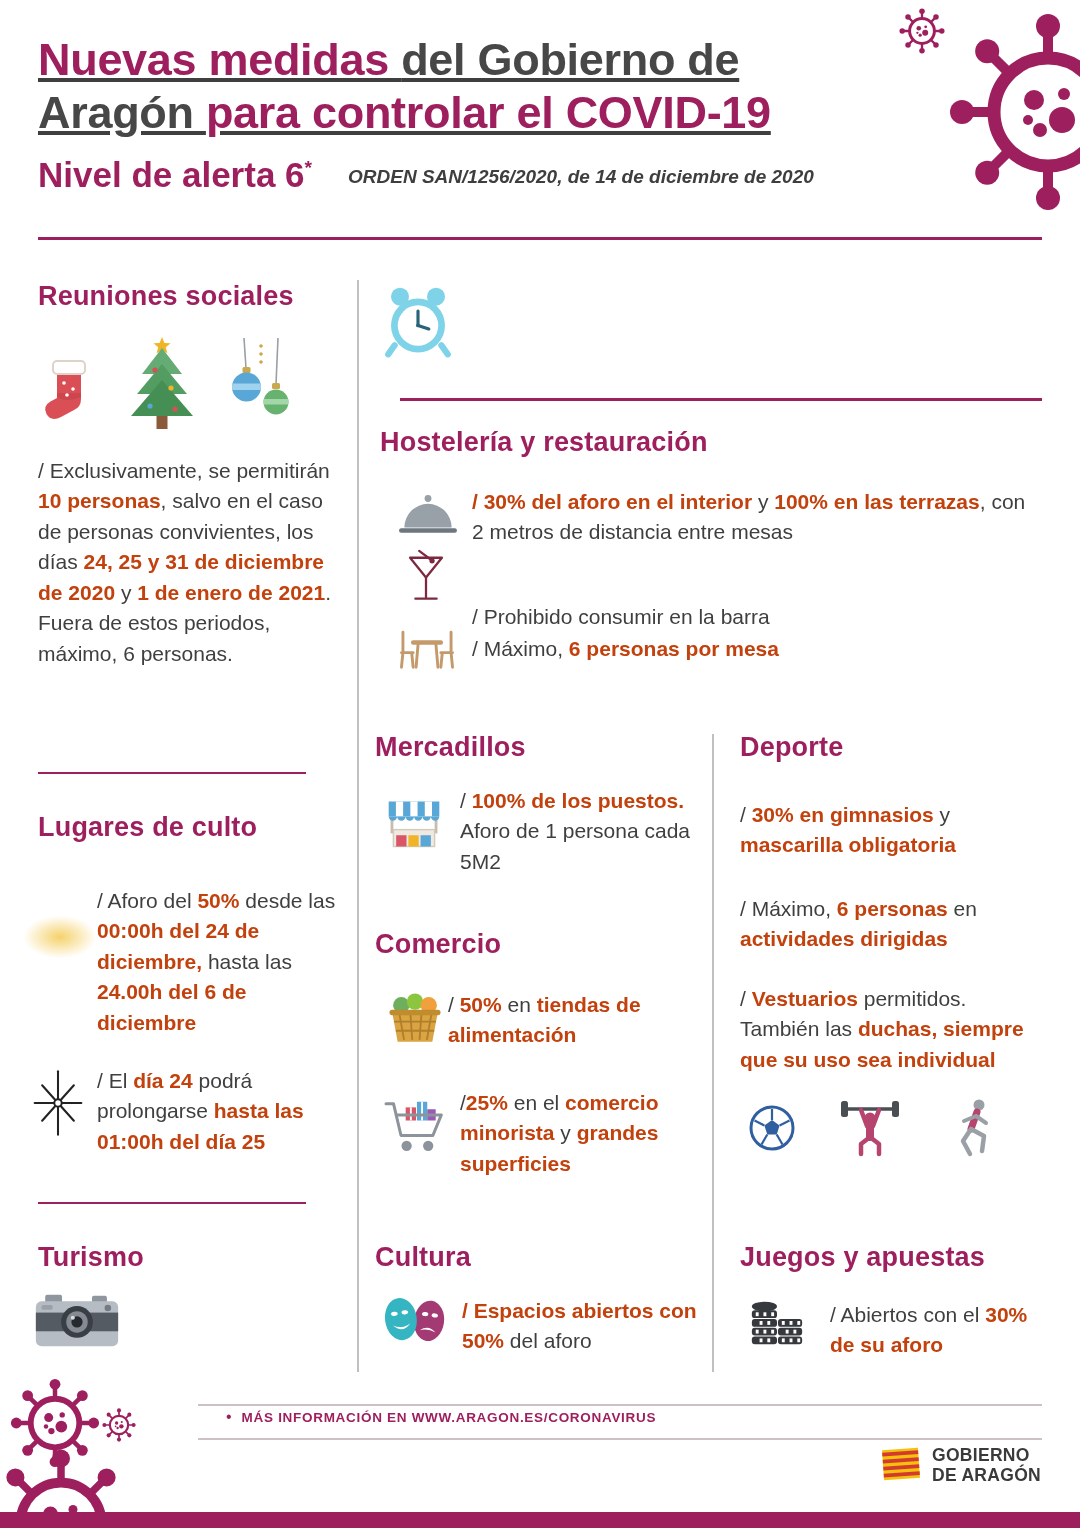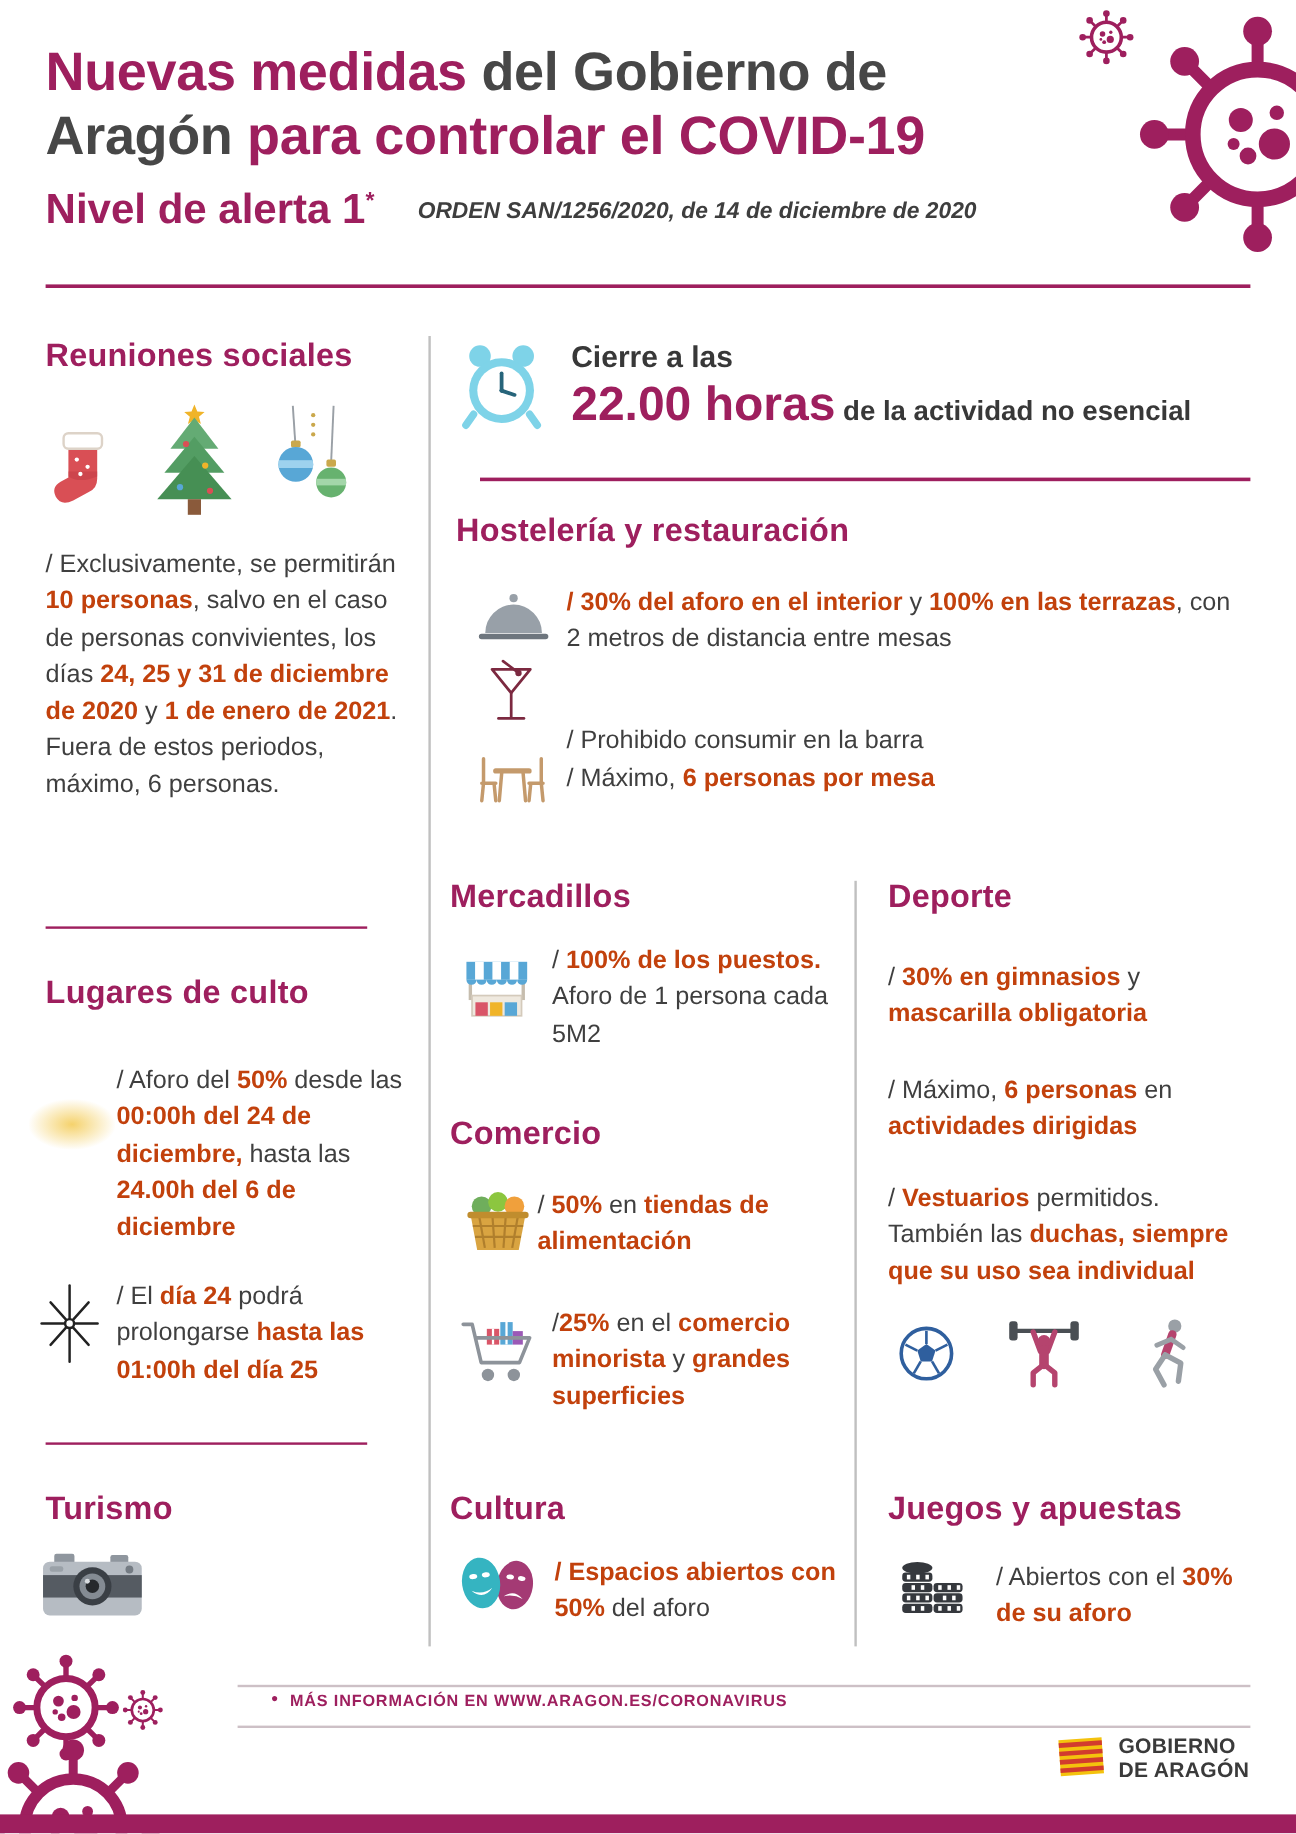--- a/index.html
+++ b/index.html
@@ -3,21 +3,21 @@
 <meta charset="utf-8">
 <style>
   :root { --accent:#9e1f5e; --text:#3f3f3f; }
   * { margin:0; padding:0; box-sizing:border-box; }
   html,body { background:#ffffff; }
   body { font-family:"Liberation Sans","DejaVu Sans",sans-serif; }
   .page { position:relative; width:1080px; height:1528px; background:#fff; overflow:hidden; color:var(--text); }
   .abs { position:absolute; }
 
   
-  .main-title { font-size:45px; line-height:1.17; letter-spacing:-0.3px; }
+  .main-title { font-size:45px; line-height:1.17; letter-spacing:-0.3px;text-decoration:underline; }
   .t-accent { color:var(--accent); font-weight:800; }
   .t-muted { color:#474747; font-weight:700; }
   .alert-row { display:flex; align-items:flex-end; gap:36px; }
   .alert-level { font-size:35px; font-weight:700; color:var(--accent); }
   .alert-level sup { font-size:55%; }
   .order-ref { font-size:19px; font-style:italic; font-weight:700; color:#3e3e3e; padding-bottom:7px; }
   .sec-heading { font-size:27px; font-weight:800; color:var(--accent); letter-spacing:0.2px; }
   .body-text { font-size:21px; line-height:1.45; color:var(--text); }
   .body-text b { font-weight:700; color:#c2410c; }
   .closure-line1 { font-size:25px; font-weight:700; color:#383838; margin-bottom:2px; }
@@ -145,21 +145,21 @@
         <circle cx="50" cy="64" r="12.5"></circle>
       </clipPath>
   </defs>
 </svg>
 
 <div class="page">
 
   <header class="abs header-block">
     <h1 class="main-title"><b class="t-accent">Nuevas medidas </b><span class="t-muted">del Gobierno de</span><br><span class="t-muted">Aragón </span><b class="t-accent">para controlar el COVID-19</b></h1>
     <div class="alert-row" style="margin-top:16px;">
-      <div class="alert-level"><span>Nivel de alerta 1</span><sup>*</sup></div>
+      <div class="alert-level"><span>Nivel de alerta 6</span><sup>*</sup></div>
       <div class="order-ref">ORDEN SAN/1256/2020, de 14 de diciembre de 2020</div>
     </div>
   </header>
   <div class="abs rule-accent header-rule"></div>
 
   <svg class="abs virus virus-small-top" viewBox="0 0 100 100">
       <use href="#virus-shape"></use>
     </svg>
   <svg class="abs virus virus-big-top" viewBox="0 0 100 100">
       <use href="#virus-shape"></use>
@@ -245,26 +245,20 @@
     <circle cx="20" cy="16" r="10" fill="#7ed3e8"></circle>
       <circle cx="60" cy="16" r="10" fill="#7ed3e8"></circle>
     <line x1="14" y1="70" x2="7" y2="80" stroke="#7ed3e8" stroke-width="7" stroke-linecap="round"></line>
     <line x1="66" y1="70" x2="73" y2="80" stroke="#7ed3e8" stroke-width="7" stroke-linecap="round"></line>
     <circle cx="40" cy="48" r="30" fill="#7ed3e8"></circle>
       <circle cx="40" cy="48" r="22.5" fill="#ffffff"></circle>
     <line x1="40" y1="48" x2="40" y2="32" stroke="#27647a" stroke-width="3.5" stroke-linecap="round"></line>
     <line x1="40" y1="48" x2="52" y2="52" stroke="#27647a" stroke-width="3.5" stroke-linecap="round"></line>
     <circle cx="40" cy="48" r="2" fill="#27647a"></circle>
   </svg>
-  <div class="abs closure-text">
-    <div class="closure-line1">Cierre a las</div>
-    <div class="closure-line2">
-      <span class="closure-time">22.00 horas</span><span class="closure-detail"> de la actividad no esencial</span>
-    </div>
-  </div>
   <div class="abs rule-accent closure-divider"></div>
 
   <h2 class="abs sec-heading hosteleria-heading">Hostelería y restauración</h2>
   <svg class="abs cloche-box" viewBox="0 0 84 58">
     <circle cx="42" cy="8" r="4.5" fill="#98a0a8"></circle>
     <path d="M11 46 A31 31 0 0 1 73 46 Z" fill="#98a0a8"></path>
     <rect x="4" y="47" width="76" height="6" rx="3" fill="#6e767e"></rect>
   </svg>
   <p class="abs body-text hosteleria-item1"><b>/ 30% del aforo en el interior</b><span> y </span><b>100% en las terrazas</b><span>, con 2 metros de distancia entre mesas</span></p>
   <svg class="abs cocktail-box" viewBox="0 0 58 80">

